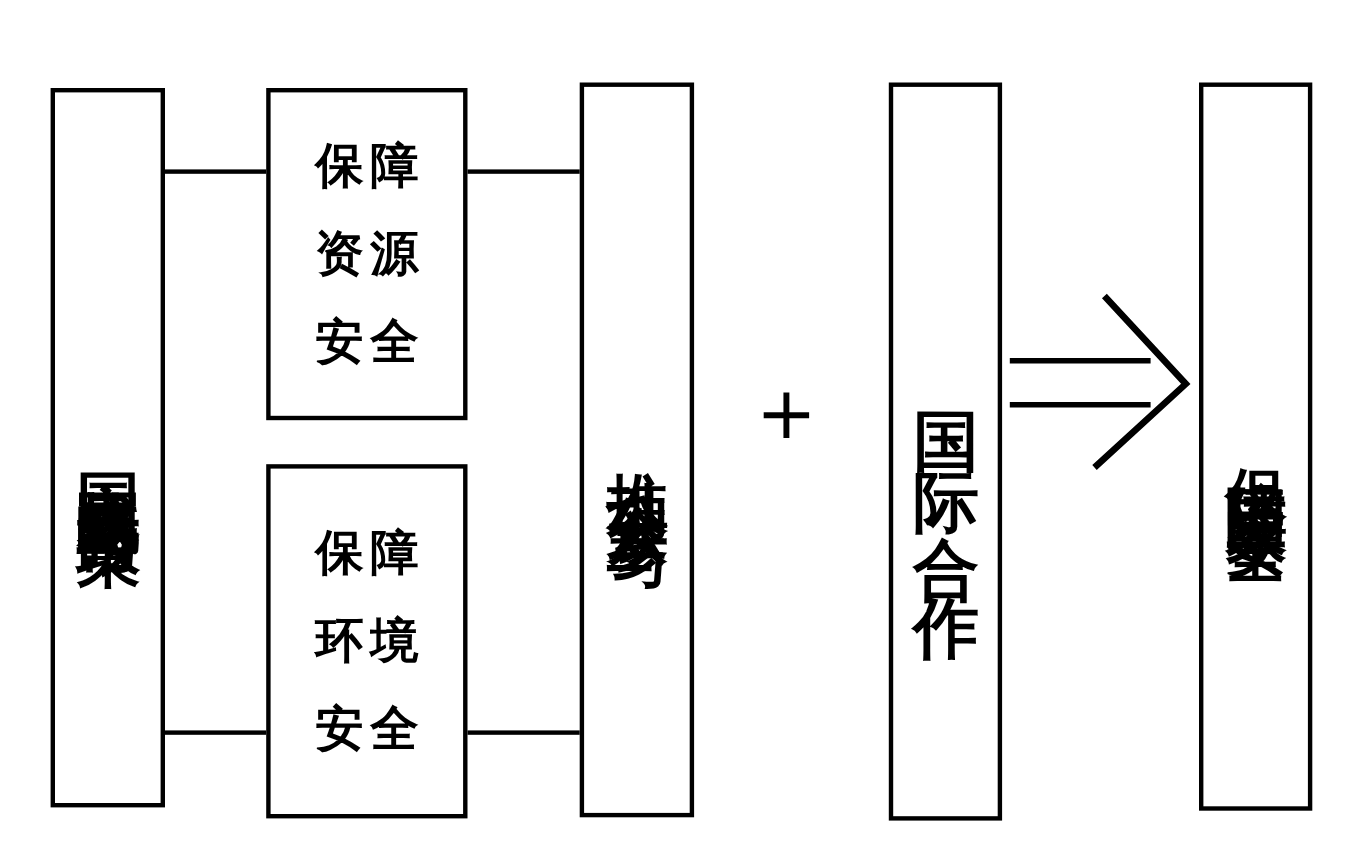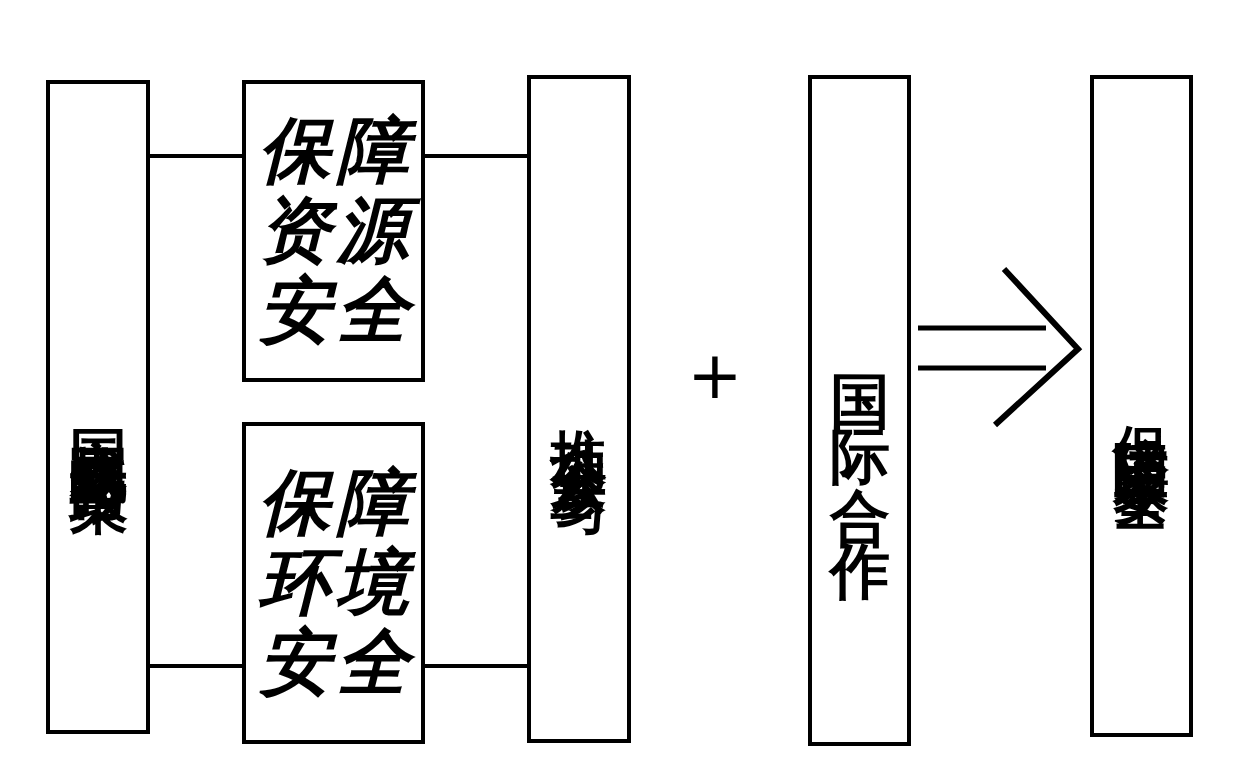--- a/index.html
+++ b/index.html
@@ -29,21 +29,21 @@
   }
   .htext {
     white-space: pre-line;
     text-align: center;
   }
   
   .b1 { left: 46px;  top: 80px; width: 104px; height: 654px; }
   .b1 .vtext { font-size: 58px; letter-spacing: 8px; padding-top: 8px; }
   .b2 { left: 242px; top: 80px;  width: 183px; height: 302px; }
   .b3 { left: 242px; top: 422px; width: 183px; height: 322px; }
-  .b2 .htext, .b3 .htext { font-size: 72px; line-height: 80px; letter-spacing: 6px; padding-left: 6px; font-style: italic; }
+  .b2 .htext, .b3 .htext { font-size: 44px; line-height: 80px; letter-spacing: 6px; padding-left: 6px; }
   .b4 { left: 527px; top: 75px; width: 104px; height: 668px; }
   .b4 .vtext { font-size: 56px; letter-spacing: 10px; padding-top: 10px; }
   .b5 { left: 808px; top: 75px; width: 103px; height: 671px; }
   .b5 .vtext { font-size: 60px; letter-spacing: 56px; padding-top: 56px; }
   .b6 { left: 1090px; top: 75px; width: 103px; height: 662px; }
   .b6 .vtext { font-size: 56px; letter-spacing: 10px; padding-top: 10px; }
   
   .hline {
     position: absolute;
     height: 4px;

